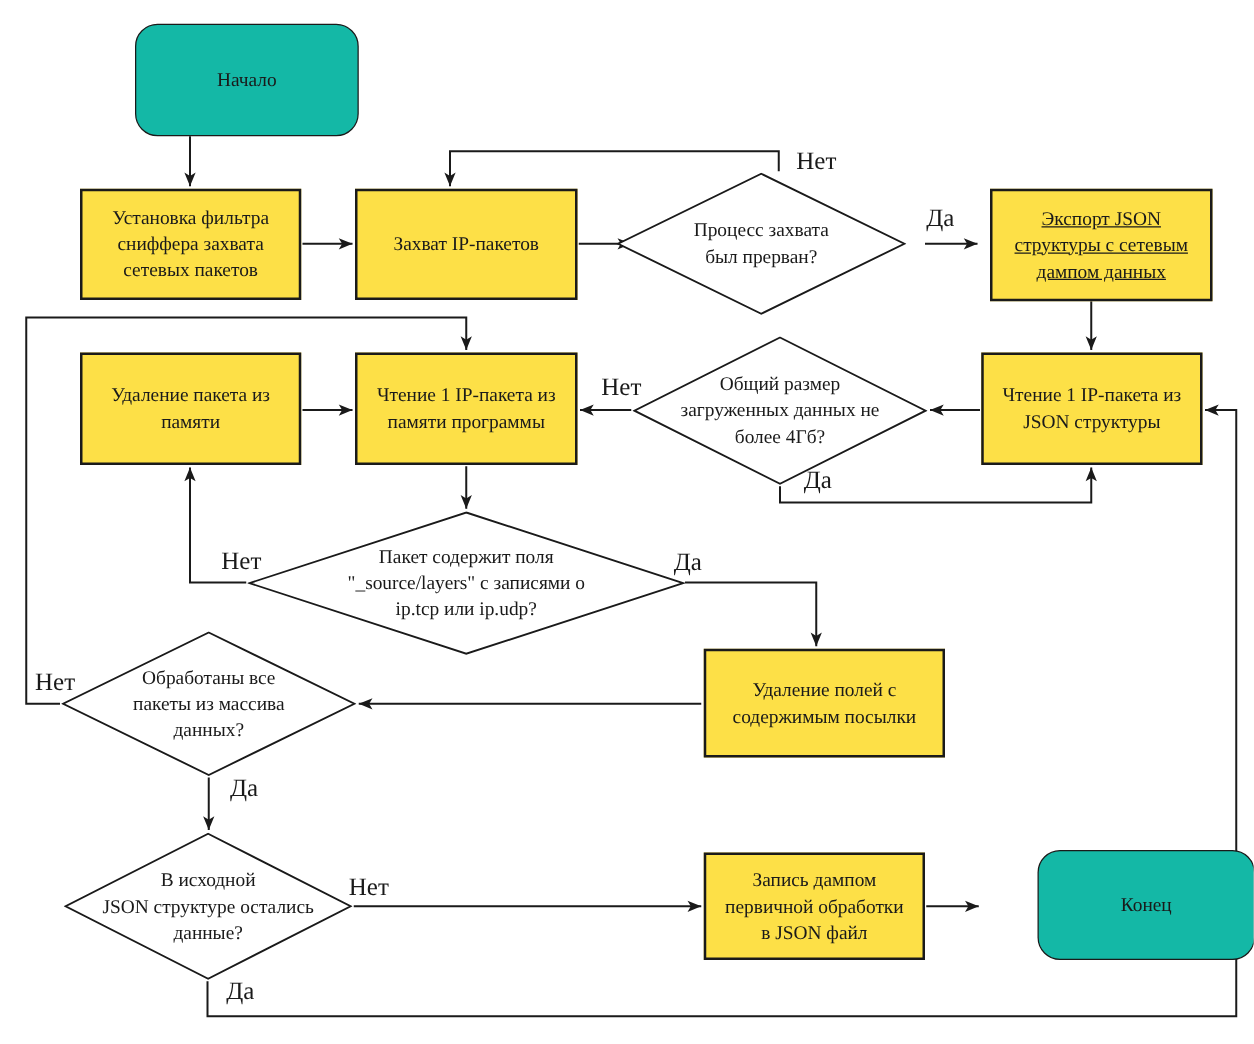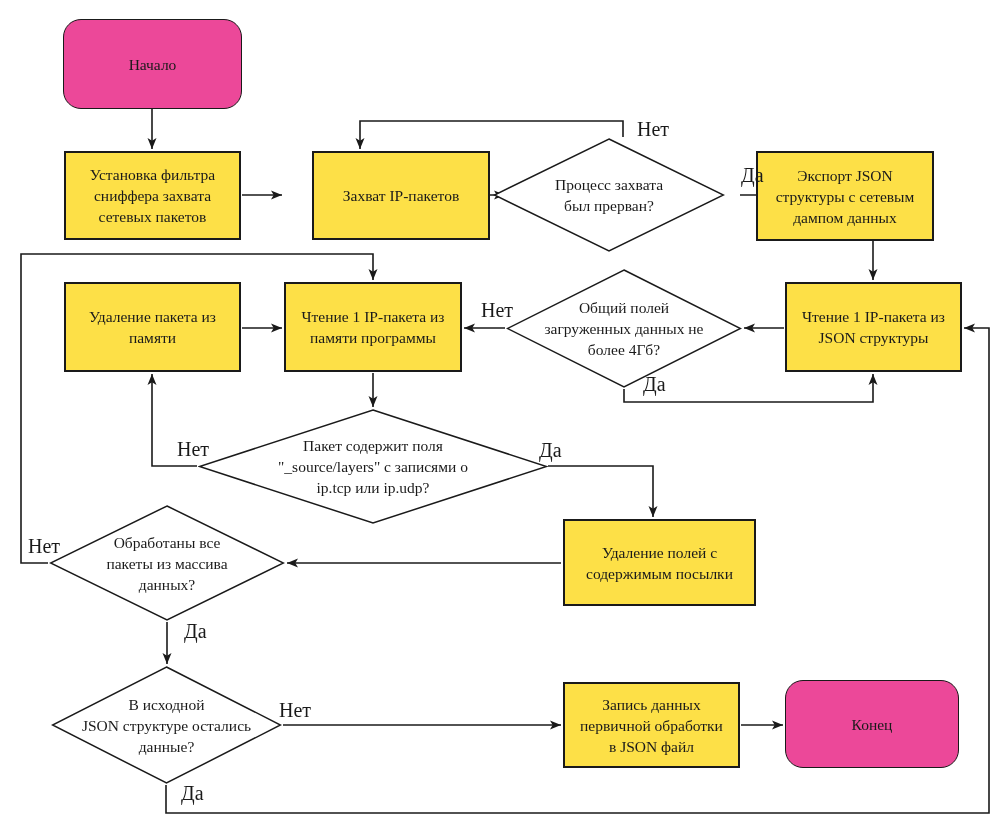--- a/index.html
+++ b/index.html
@@ -36,21 +36,22 @@
     line-height: 21px;
     box-sizing: border-box;
   }
   .rect {
     border: 2px solid #1a1a1a;
     background: #fde047;
   }
   .terminator {
     border: 1.6px solid #1a1a1a;
     border-radius: 18px;
-    background: #ec4899;
+    background: #14b8a6;
+    margin-left: 45px;
   }
   .diamond { background: transparent; }
   .diamond > svg {
     position: absolute;
     left: 0; top: 0;
   }
   .txt {
     white-space: pre-line;
     position: relative;
     padding: 0 4px;
@@ -96,25 +97,25 @@
   <div class="node terminator" style="left:63px; top:19px; width:179px; height:90px;">
     <span class="txt">Начало</span>
   </div>
 
   <div class="node rect" style="left:64px; top:151px; width:177px; height:89px;">
     <span class="txt">Установка фильтра
 сниффера захвата
 сетевых пакетов</span>
   </div>
 
-  <div class="node rect" style="left:284px; top:151px; width:178px; height:89px;margin-left:28px;">
+  <div class="node rect" style="left:284px; top:151px; width:178px; height:89px;">
     <span class="txt">Захват IP-пакетов</span>
   </div>
 
-  <div class="node rect" style="left:756px; top:151px; width:178px; height:90px;">
+  <div class="node rect" style="left:792px; top:151px; width:178px; height:90px;text-decoration:underline;">
     <span class="txt">Экспорт JSON
 структуры с сетевым
 дампом данных</span>
   </div>
 
   <div class="node rect" style="left:785px; top:282px; width:177px; height:90px;">
     <span class="txt">Чтение 1 IP-пакета из
 JSON структуры</span>
   </div>
 
@@ -127,42 +128,42 @@
     <span class="txt">Удаление пакета из
 памяти</span>
   </div>
 
   <div class="node rect" style="left:563px; top:519px; width:193px; height:87px;">
     <span class="txt">Удаление полей с
 содержимым посылки</span>
   </div>
 
   <div class="node rect" style="left:563px; top:682px; width:177px; height:86px;">
-    <span class="txt">Запись данных
+    <span class="txt">Запись дампом
 первичной обработки
 в JSON файл</span>
   </div>
 
   <div class="node terminator" style="left:785px; top:680px; width:174px; height:88px;">
     <span class="txt">Конец</span>
   </div>
 
   <div class="node diamond" style="left:493px; top:138px; width:232px; height:114px;">
     <svg width="232" height="114">
       <polygon points="116,1 230.5,57 116,113 1.5,57" fill="#ffffff" stroke="#1a1a1a" stroke-width="1.5"></polygon>
     </svg>
     <span class="txt">Процесс захвата
 был прерван?</span>
   </div>
 
   <div class="node diamond" style="left:506px; top:269px; width:236px; height:119px;">
     <svg width="236" height="119">
       <polygon points="118,1 234.5,59.5 118,118 1.5,59.5" fill="#ffffff" stroke="#1a1a1a" stroke-width="1.5"></polygon>
     </svg>
-    <span class="txt">Общий полей
+    <span class="txt">Общий размер
 загруженных данных не
 более 4Гб?</span>
   </div>
 
   <div class="node diamond" style="left:198px; top:409px; width:350px; height:115px;">
     <svg width="350" height="115">
       <polygon points="175,1 348.5,57.5 175,114 1.5,57.5" fill="#ffffff" stroke="#1a1a1a" stroke-width="1.5"></polygon>
     </svg>
     <span class="txt">Пакет содержит поля
 "_source/layers" с записями о

